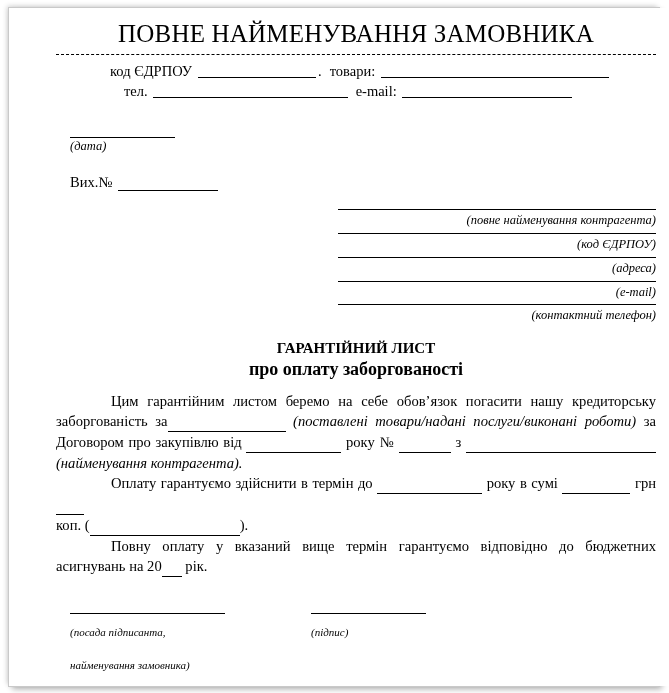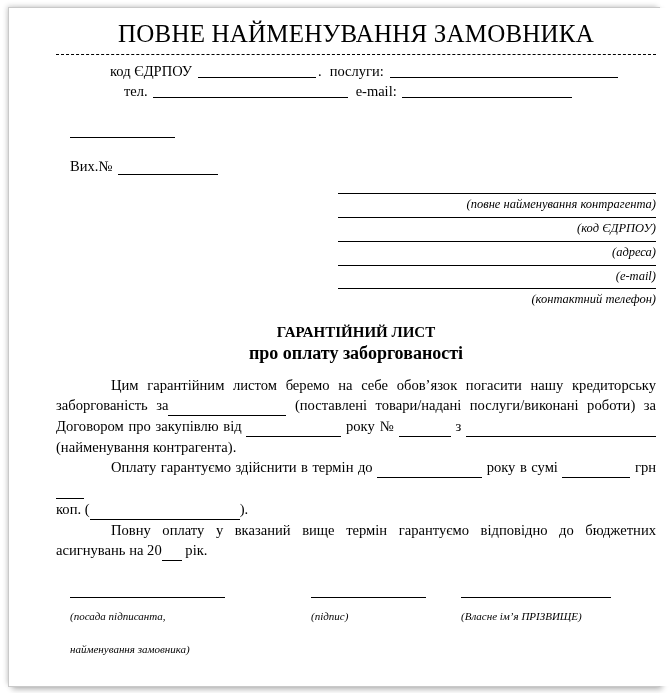--- a/index.html
+++ b/index.html
@@ -154,21 +154,21 @@
     font-size: 14.6px;
     line-height: 1.42;
     text-align: justify;
     text-justify: inter-word;
   }
   .body-text p {
     margin: 0;
     text-indent: 55px;
   }
   .body-text p.noindent { text-indent: 0; }
-  .it { }
+  .it { font-style: italic; }
 
   .u-inline {
     display: inline-block;
     border-bottom: 1px solid #000;
     height: 12px;
     vertical-align: bottom;
   }
   .w-postav  { width: 118px; }
   .w-dogrok  { width: 95px; }
   .w-dogno   { width: 52px; }
@@ -220,34 +220,35 @@
   <div class="org-title">ПОВНЕ НАЙМЕНУВАННЯ ЗАМОВНИКА</div>
 
   <div class="dashed-rule"></div>
 
   <div class="contact-lines">
     <div class="contact-row r1">
       <span>код ЄДРПОУ</span>
       <span class="ul u-edrpou"></span>
       <span>.</span>
       <span style="width:8px;display:inline-block"></span>
-      <span>послуги:</span>
+      <span>товари:</span>
       <span class="ul u-addr"></span>
     </div>
     <div class="contact-row r2">
       <span>тел.</span>
       <span class="ul u-tel"></span>
       <span style="width:8px;display:inline-block"></span>
       <span>e-mail:</span>
       <span class="ul u-email"></span>
     </div>
   </div>
 
   <div class="date-block">
     <div class="date-line"></div>
+    <div class="date-cap">(дата)</div>
     <div class="vykh">
       <span>Вих.№</span>
       <span class="ul u-vykh"></span>
     </div>
   </div>
 
   <div class="recipient">
     <div class="rcp-field">
       <div class="rcp-rule"></div>
       <div class="rcp-cap">(повне найменування контрагента)</div>
@@ -287,22 +288,18 @@
   <div class="sign-block">
     <div class="sign-col c1">
       <div class="sign-rule"></div>
       <div class="sign-cap">(посада підписанта,</div>
       <div class="sign-cap sign-cap2">найменування замовника)</div>
     </div>
     <div class="sign-col c2">
       <div class="sign-rule"></div>
       <div class="sign-cap">(підпис)</div>
     </div>
-    <div class="sign-col c3">
-      <div class="sign-rule"></div>
-      <div class="sign-cap">(Власне ім’я ПРІЗВИЩЕ)</div>
-    </div>
 
   </div>
 
 </div>
 </div>
 </div>
 
 </body></html>

